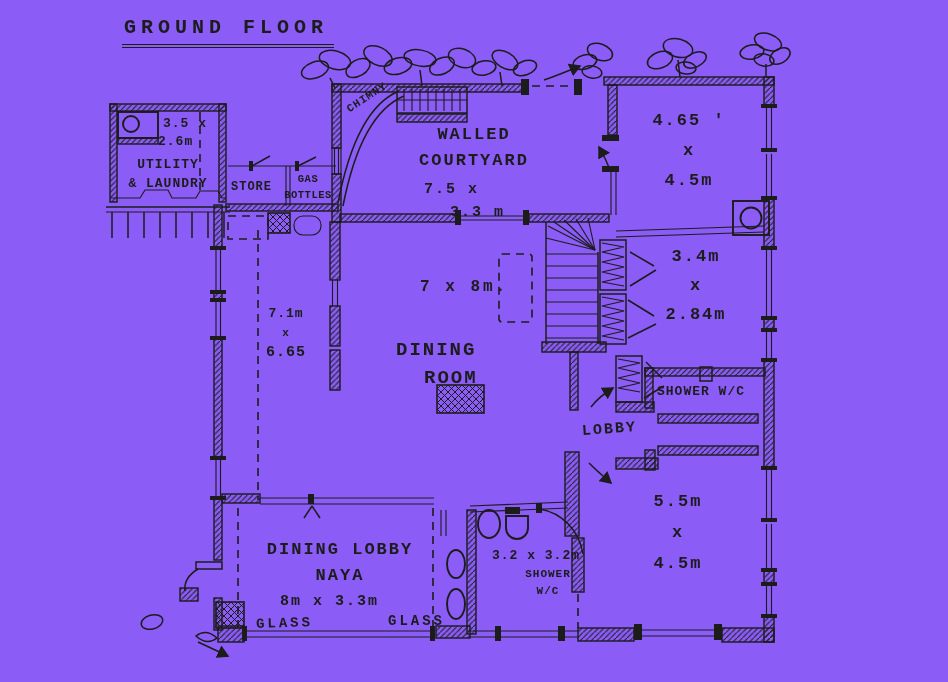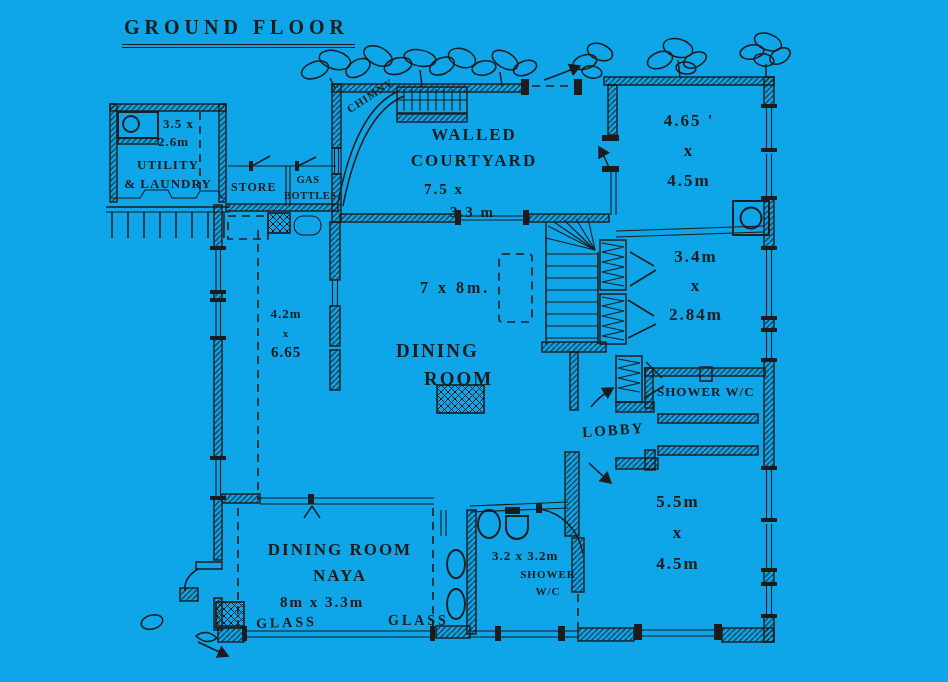--- a/index.html
+++ b/index.html
@@ -1,17 +1,17 @@
 <!DOCTYPE html>
 <html><head>
 <meta charset="utf-8">
 <style>
   html,body{margin:0;padding:0;background:#fff;}
-  .canvas{position:relative;width:948px;height:682px;background:#0ea5e9;overflow:hidden;
-          font-family:Liberation Serif, serif;color:#1c1c1c;}
+  .canvas{position:relative;width:948px;height:682px;background:#8b5cf6;overflow:hidden;
+          font-family:Liberation Mono, monospace;color:#1c1c1c;}
   .canvas svg{position:absolute;left:0;top:0;}
   .lbl{position:absolute;font-weight:bold;color:#1c1c1c;letter-spacing:1px;white-space:nowrap;line-height:1.35;}
   .ctr{text-align:center;}
   .title{left:122px;top:14px;font-size:20px;letter-spacing:5px;border-bottom:4px double #1c1c1c;padding:0 6px 3px 2px;}
   .chimney{left:344px;top:104px;font-size:11px;transform:rotate(-33deg);transform-origin:left top;letter-spacing:1px;}
   .utility-dims{left:163px;top:115px;font-size:13px;}
   .utility-dims .l2{margin-left:-5px;}
   .utility-name{left:112px;top:156px;width:112px;font-size:13px;line-height:1.45;}
   .store{left:231px;top:179px;font-size:12px;}
   .gas{left:284px;top:172px;width:48px;font-size:10.5px;line-height:1.5;letter-spacing:0.5px;}
@@ -429,36 +429,36 @@
     <div>2.84m</div>
   </div>
 
   <div class="lbl sitting-dims">7 x 8m.</div>
   <div class="lbl sitting-name">
     <div>DINING</div>
     <div class="l2">ROOM</div>
   </div>
 
   <div class="lbl annex ctr">
-    <div class="l1">4.2m</div>
+    <div class="l1">7.1m</div>
     <div class="l2">x</div>
     <div class="l3">6.65</div>
   </div>
 
   <div class="lbl lobby">LOBBY</div>
   <div class="lbl shower-e">SHOWER W/C</div>
 
   <div class="lbl room-se ctr">
     <div>5.5m</div>
     <div>x</div>
     <div>4.5m</div>
   </div>
 
   <div class="lbl dining-name ctr">
-    <div>DINING ROOM</div>
+    <div>DINING LOBBY</div>
     <div>NAYA</div>
   </div>
   <div class="lbl dining-dims">8m x 3.3m</div>
 
   <div class="lbl glass-l">GLASS</div>
   <div class="lbl glass-r">GLASS</div>
 
   <div class="lbl shs-dims">3.2 x 3.2m</div>
   <div class="lbl shs-name ctr">
     <div>SHOWER</div>

